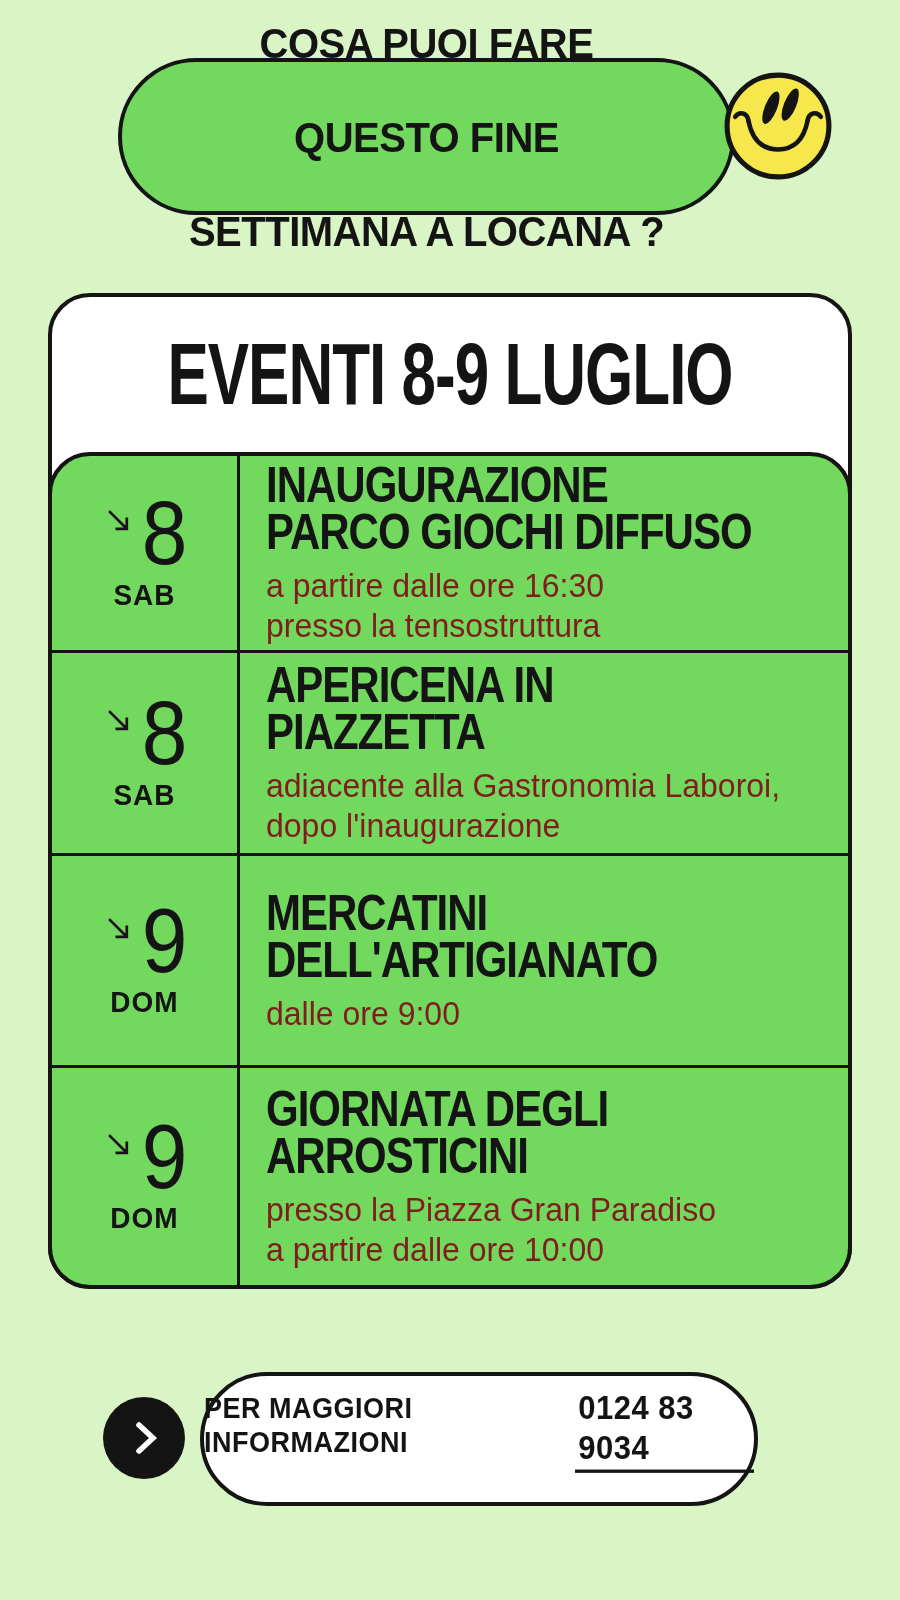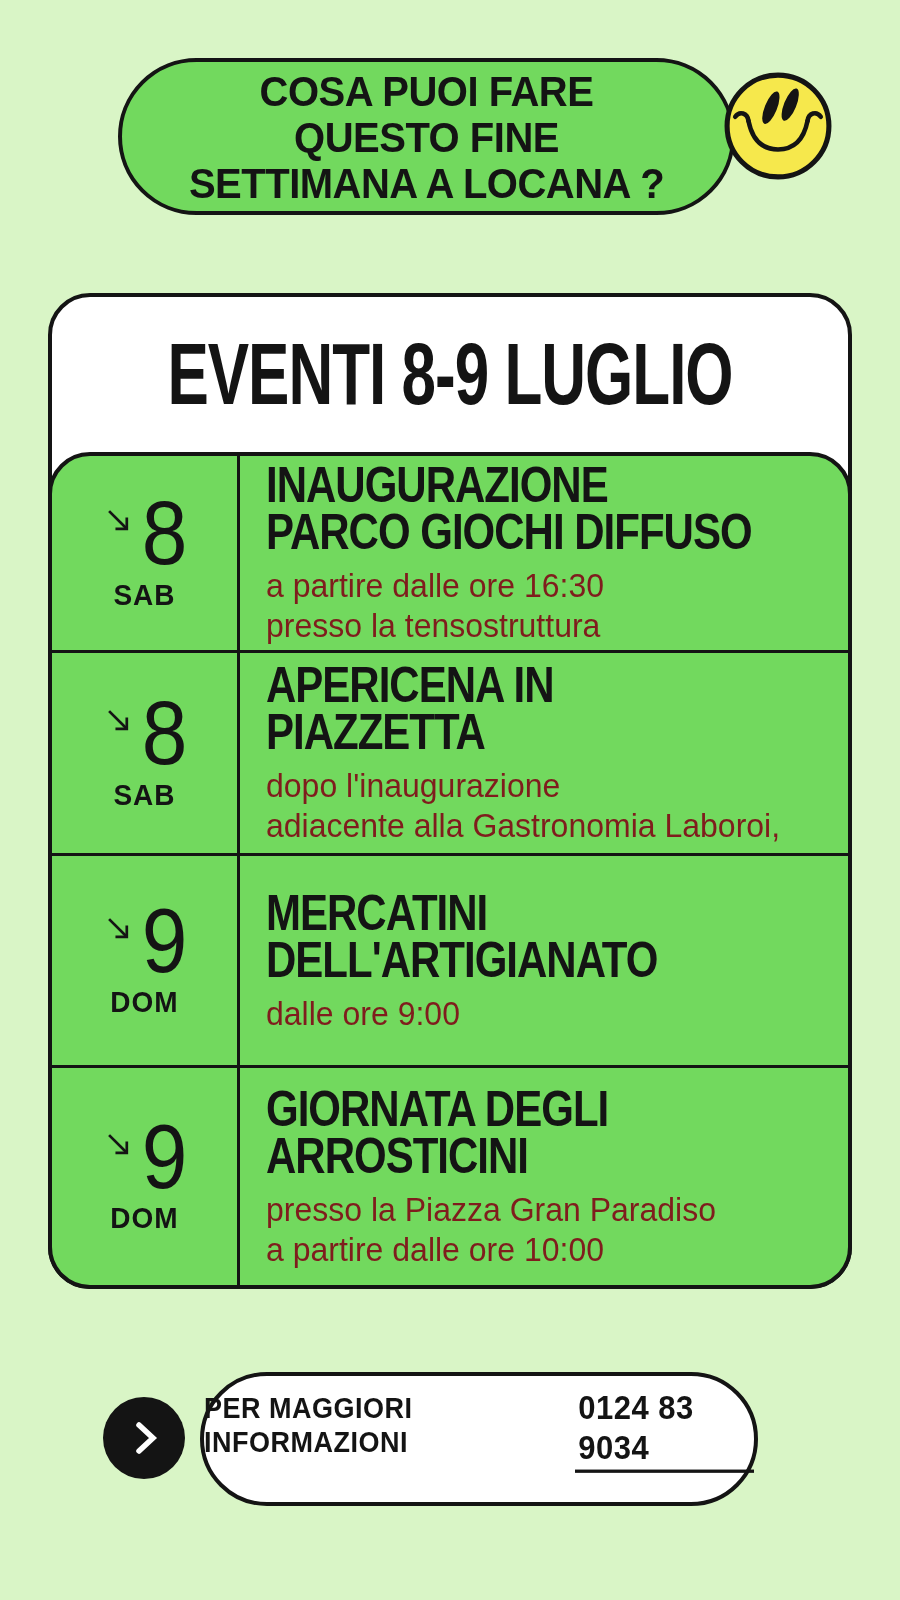--- a/index.html
+++ b/index.html
@@ -23,20 +23,21 @@
     width: 617px; height: 157px;
     box-sizing: border-box;
     background: var(--green, #72d95e);
     border: 4px solid var(--ink, #141414);
     border-radius: 80px;
     display: flex;
     flex-direction: column;
     align-items: center;
     justify-content: center;
     text-align: center;
+    gap: 48px;
   }
   .pill-line {
     font-size: 40px;
     font-weight: 700;
     line-height: 46px;
     letter-spacing: -0.5px;
     white-space: nowrap;
   }
   .sy { display: inline-block; transform: scaleY(1.08); transform-origin: center; }
   .smiley {
@@ -240,22 +241,22 @@
             <polyline points="17.5,9.5 17.5,17.5 9.5,17.5" fill="none" stroke="#141414" stroke-width="1.9"></polyline>
           </svg>
           <span class="daynum">8</span>
         </div>
         <span class="wday">SAB</span>
       </div>
       <div class="cell-info">
         <div class="evt-title-line"><span class="sy">APERICENA IN</span></div>
         <div class="evt-title-line"><span class="sy">PIAZZETTA</span></div>
         <div class="evt-details">
+          <div class="evt-detail-line"><span class="sy">adiacente alla Gastronomia Laboroi,</span></div>
           <div class="evt-detail-line"><span class="sy">dopo l'inaugurazione</span></div>
-          <div class="evt-detail-line"><span class="sy">adiacente alla Gastronomia Laboroi,</span></div>
         </div>
       </div>
     </div>
 
     <div class="row">
       <div class="cell-date">
         <div class="date-top">
           <svg class="arw" viewBox="0 0 24 24" aria-hidden="true">
             <line x1="5" y1="5" x2="17.5" y2="17.5" stroke="#141414" stroke-width="1.9"></line>
             <polyline points="17.5,9.5 17.5,17.5 9.5,17.5" fill="none" stroke="#141414" stroke-width="1.9"></polyline>

